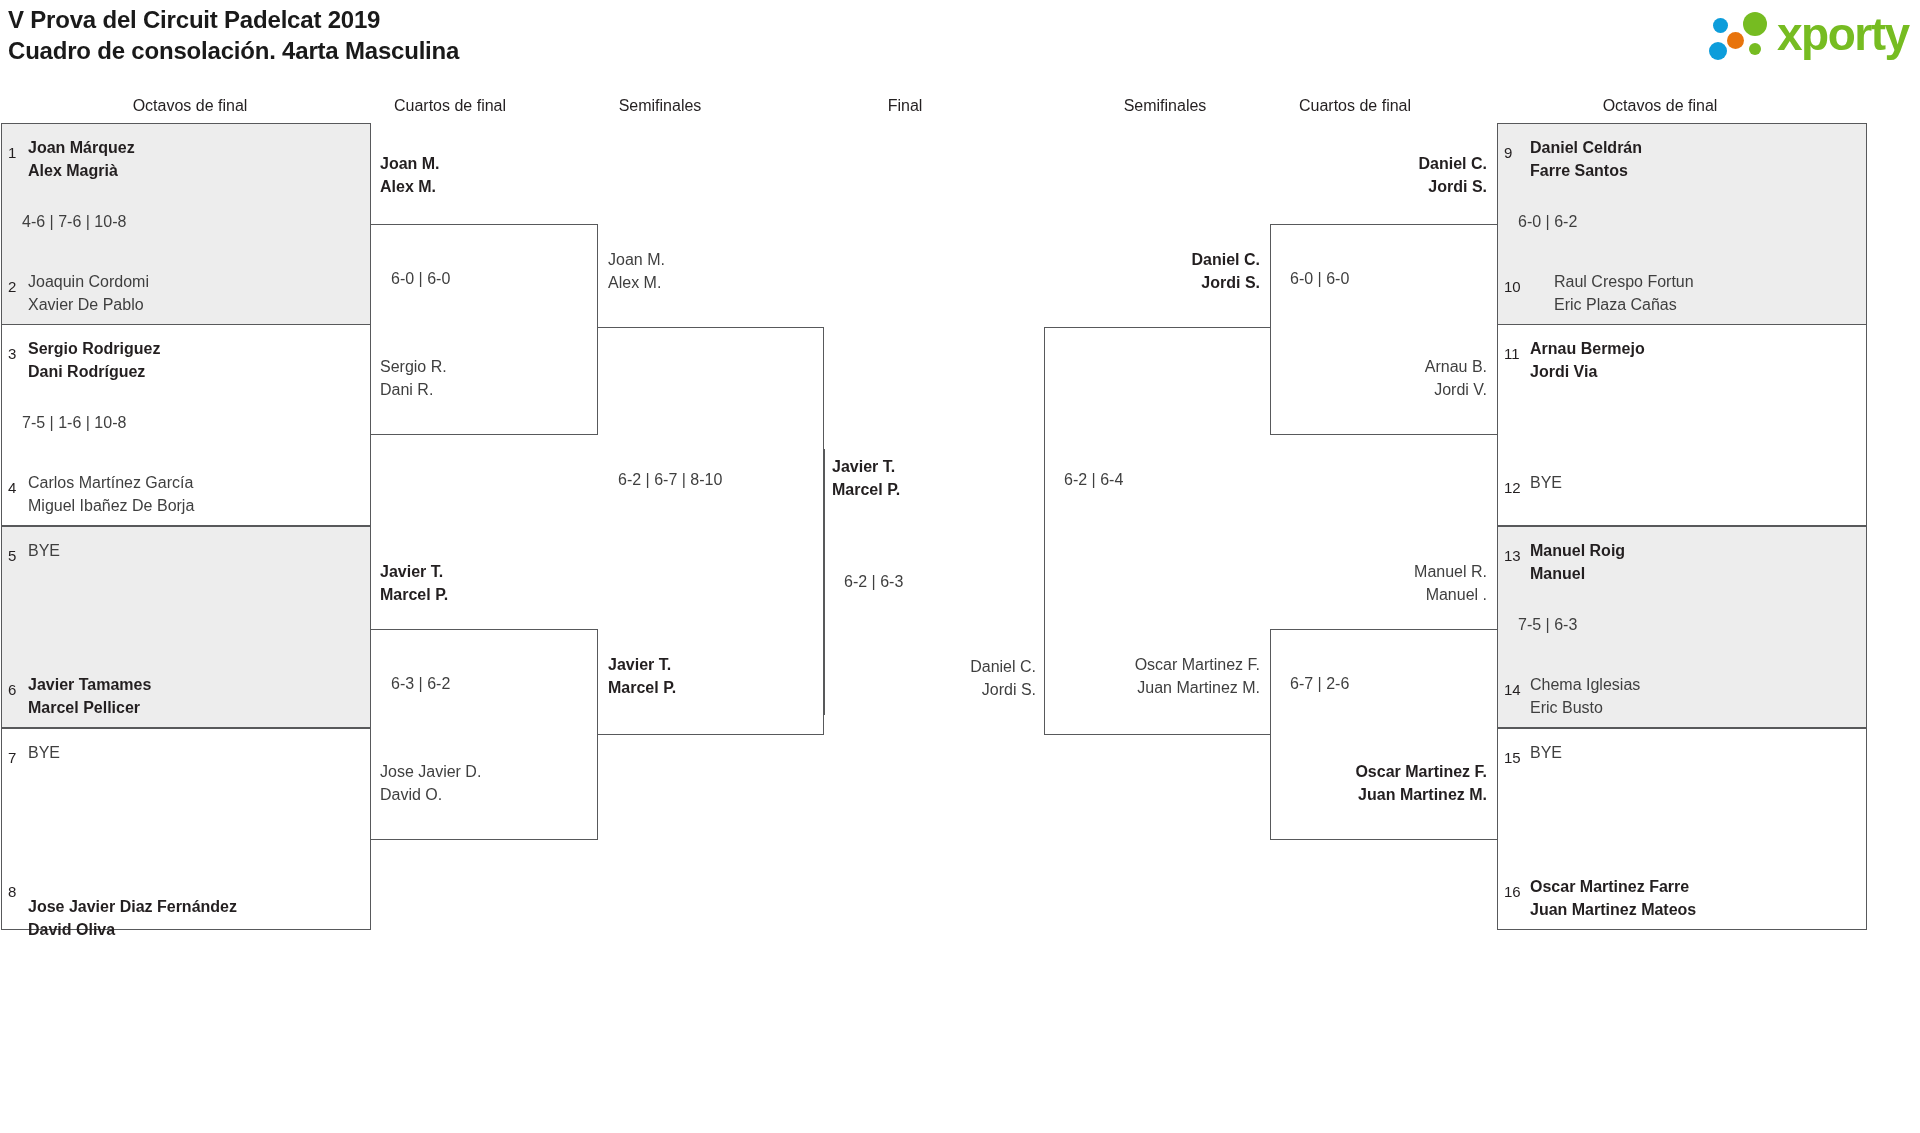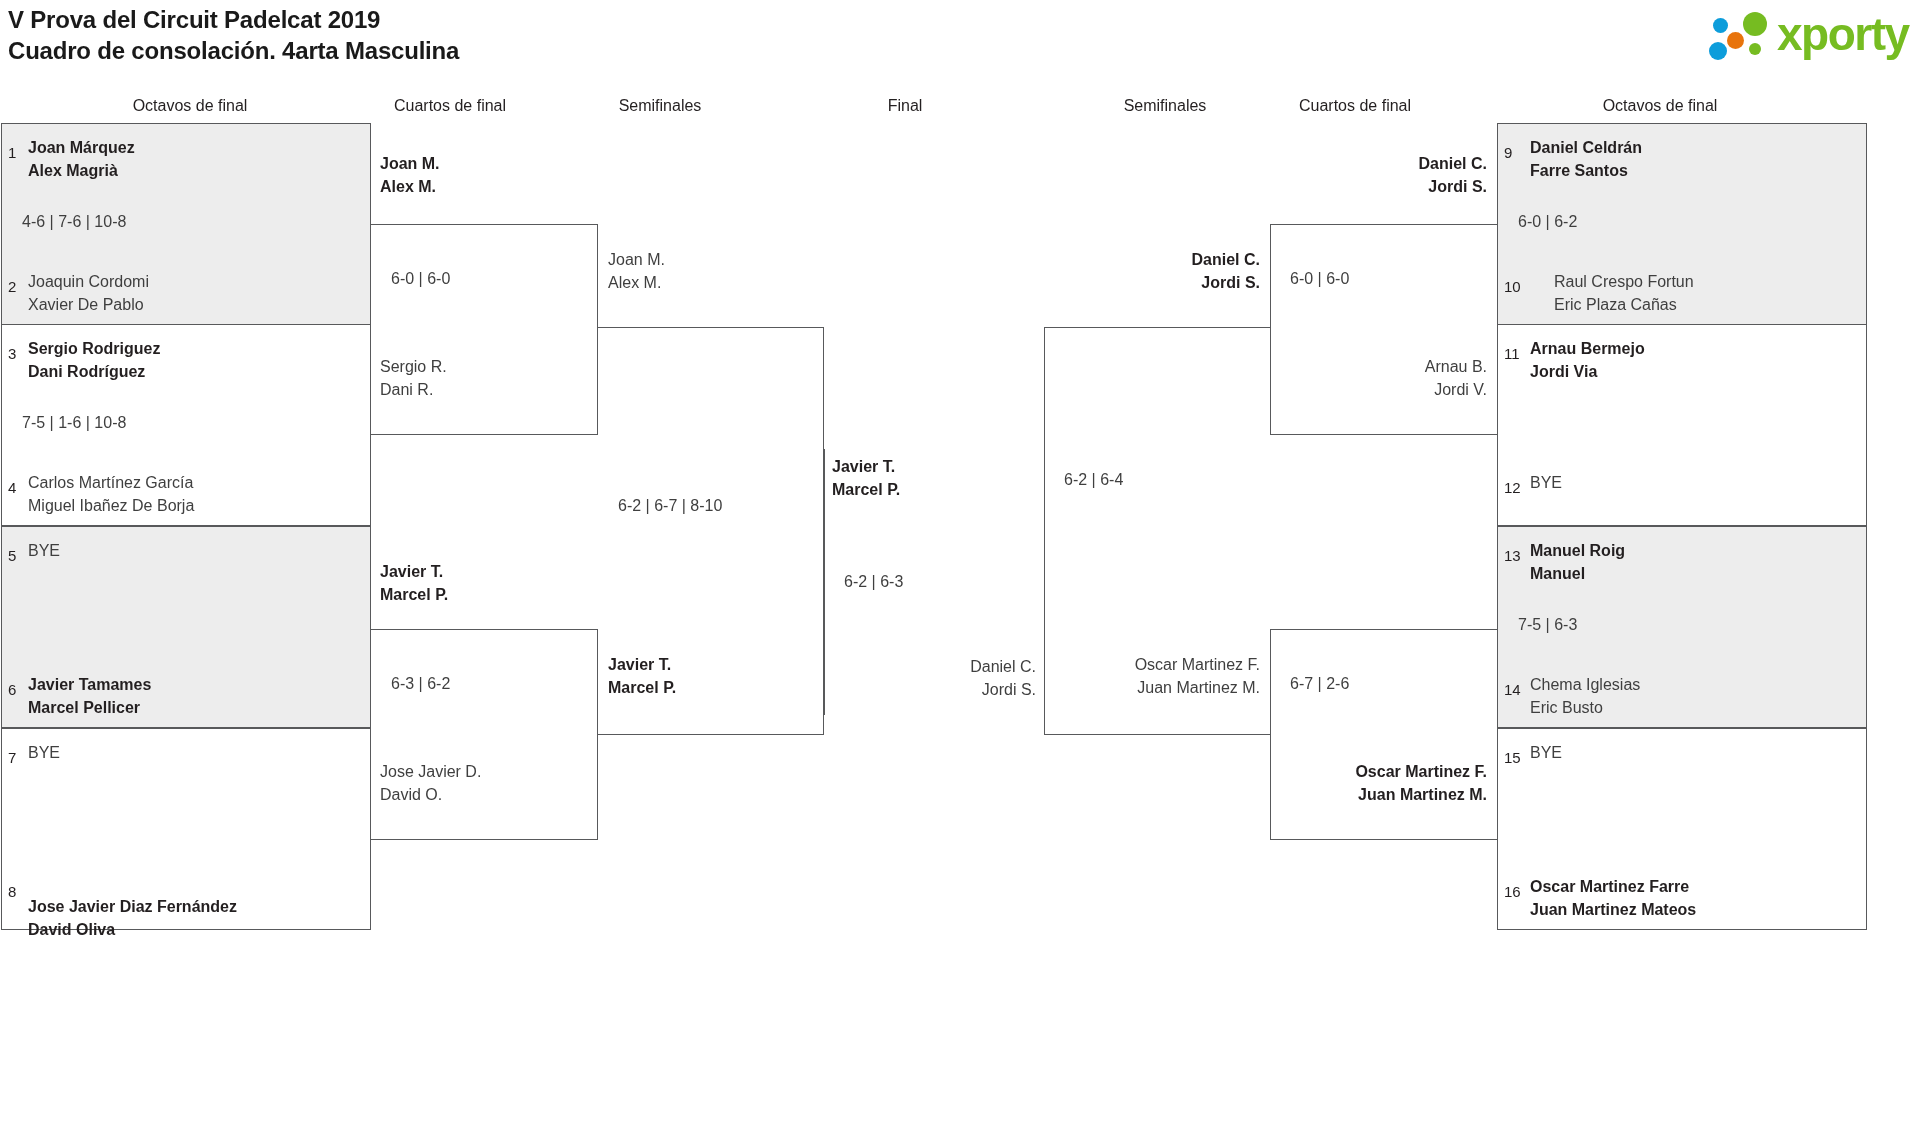--- a/index.html
+++ b/index.html
@@ -172,21 +172,21 @@
   <div class="team lose" style="left:380px; top:760px;">
     <span class="ln">Jose Javier D.</span>
       <span class="ln">David O.</span>
   </div>
 
   <div class="box nol" style="left:598px; top:327px; width:226px; height:408px;"></div>
   <div class="team lose" style="left:608px; top:248px;">
     <span class="ln">Joan M.</span>
       <span class="ln">Alex M.</span>
   </div>
-  <div class="score" style="left:598px; top:470px; width:226px;margin-top:26px;">6-2 | 6-7 | 8-10</div>
+  <div class="score" style="left:598px; top:470px; width:226px;">6-2 | 6-7 | 8-10</div>
   <div class="team win" style="left:608px; top:653px;">
     <span class="ln">Javier T.</span>
       <span class="ln">Marcel P.</span>
   </div>
 
   <div class="vline" style="left:824px; top:449px; height:266px;"></div>
   <div class="vline" style="left:1044px; top:449px; height:266px;"></div>
   <div class="team win" style="left:832px; top:455px;">
     <span class="ln">Javier T.</span>
       <span class="ln">Marcel P.</span>
@@ -213,20 +213,24 @@
     <span class="ln">Daniel C.</span>
       <span class="ln">Jordi S.</span>
   </div>
   <div class="score" style="left:1270px; top:269px; width:227px;">6-0 | 6-0</div>
   <div class="team lose" style="left:1270px; top:355px; width:217px; text-align:right;">
     <span class="ln">Arnau B.</span>
       <span class="ln">Jordi V.</span>
   </div>
 
   <div class="box nor" style="left:1270px; top:629px; width:227px; height:211px;"></div>
+  <div class="team lose" style="left:1270px; top:560px; width:217px; text-align:right;">
+    <span class="ln">Manuel R.</span>
+      <span class="ln">Manuel .</span>
+  </div>
   <div class="score" style="left:1270px; top:674px; width:227px;">6-7 | 2-6</div>
   <div class="team win" style="left:1270px; top:760px; width:217px; text-align:right;">
     <span class="ln">Oscar Martinez F.</span>
       <span class="ln">Juan Martinez M.</span>
   </div>
 
   <div class="slot shaded" style="left:1497px; top:123px; width:370px; height:202px;">
     <div class="seed" style="top:20px;">9</div>
     <div class="team win" style="left:32px; top:12px;">
       <span class="ln">Daniel Celdrán</span>

